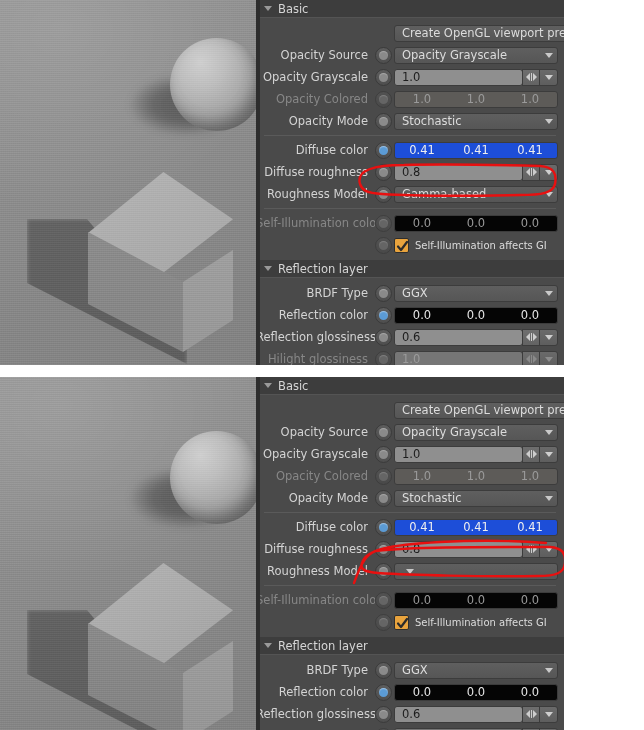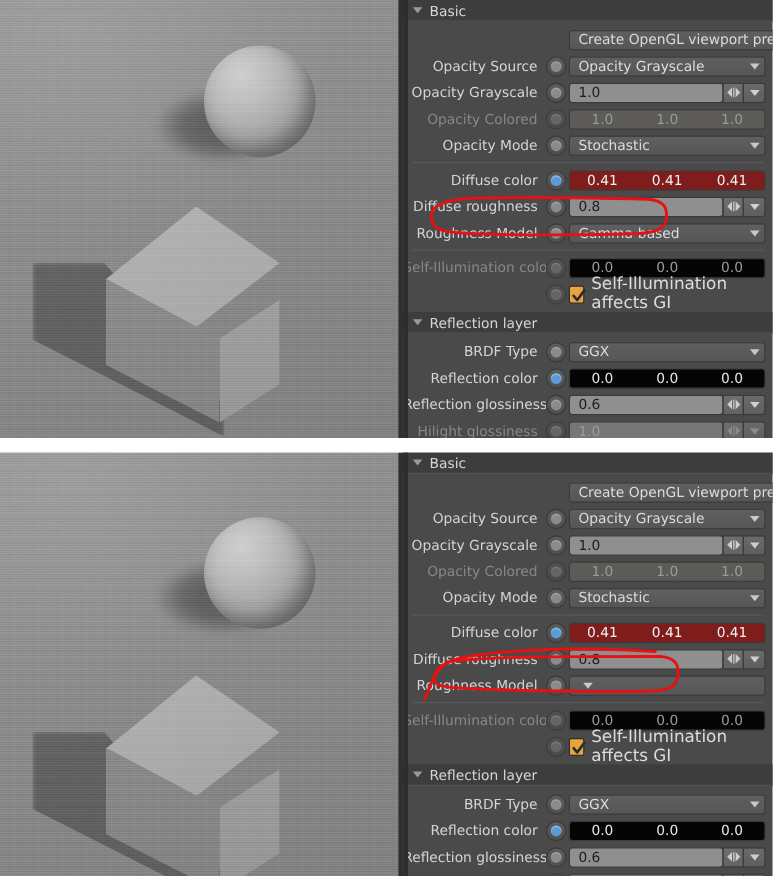--- a/index.html
+++ b/index.html
@@ -1,21 +1,21 @@
 <!DOCTYPE html>
 <html><head>
 <meta charset="utf-8">
 <style>
   html,body{margin:0;padding:0;background:#ffffff;}
   body{width:644px;height:730px;font-family:"DejaVu Sans",sans-serif;overflow:hidden;}
 
   .screen{position:relative;width:644px;height:730px;background:#ffffff;}
 
   
-  .block{position:absolute;left:0;width:644px;height:365px;overflow:hidden;}
+  .block{position:absolute;left:0;width:564px;height:365px;overflow:hidden;}
   .block.top{top:0;}
   .block.bottom{top:377px;height:353px;}
 
   
   .render{position:absolute;left:0;top:0;width:336px;height:365px;
           background:#8e8e8e;overflow:hidden;}
   .render .floor{position:absolute;inset:0;
      background:
        radial-gradient(120% 90% at 18% 8%, rgba(255,255,255,.10) 0%, rgba(255,255,255,0) 55%),
        linear-gradient(160deg,#949494 0%,#8d8d8d 38%,#868686 70%,#818181 100%);}
@@ -96,39 +96,39 @@
     background:linear-gradient(#6a6a6a,#5e5e5e);border:1px solid #3c3c3c;
     border-radius:0 3px 3px 0;box-sizing:border-box;
     display:flex;align-items:center;justify-content:center;}
   .dropbtn .caret{width:0;height:0;border-left:4.5px solid transparent;
      border-right:4.5px solid transparent;border-top:5px solid #cfcfcf;}
   .row.dim .dropbtn .caret{border-top-color:#8d8d8d;}
 
   
   .swatch{flex:1 1 auto;height:17px;display:flex;align-items:center;
     border:1px solid #3c3c3c;border-radius:3px;box-sizing:border-box;}
-  .swatch.light{background:#7f1d1d;}
+  .swatch.light{background:#1d4ed8;}
   .swatch.dark{background:#050505;}
   .swatch span{flex:1 1 33.33%;text-align:center;font-size:11.5px;color:#e6e6e6;}
   .swatch.light span{color:#efefef;}
   .row.dim .swatch.light{background:#5d5b58;}
   .row.dim .swatch span{color:#9a9a9a;}
 
   
   .btn{flex:1 1 auto;height:17px;display:flex;align-items:center;
     background:linear-gradient(#5f5f5f,#565656);border:1px solid #3c3c3c;border-radius:3px;
     box-sizing:border-box;padding:0 5px 0 7px;color:#dcdcdc;font-size:11.5px;}
   .btn .cap{flex:1 1 auto;white-space:nowrap;overflow:hidden;}
 
   
   .chk-row{display:flex;align-items:center;height:22px;padding-left:119px;}
   .chk{width:15px;height:15px;background:#e8a33d;border:1px solid #2e2e2e;
        border-radius:2px;box-sizing:border-box;position:relative;margin-right:6px;}
   .chk svg{position:absolute;left:1px;top:1px;}
-  .chk-label{color:#dcdcdc;font-size:14px;}
+  .chk-label{color:#dcdcdc;font-size:10px;}
 
   .sep{height:1px;background:#5a5a5a;margin:3px 8px 3px 8px;}
   .spacer{height:4px;}
 
   
   .anno{position:absolute;pointer-events:none;}
 
   .white-gap{position:absolute;left:0;top:365px;width:644px;height:12px;background:#fff;}
 </style>
 </head>

